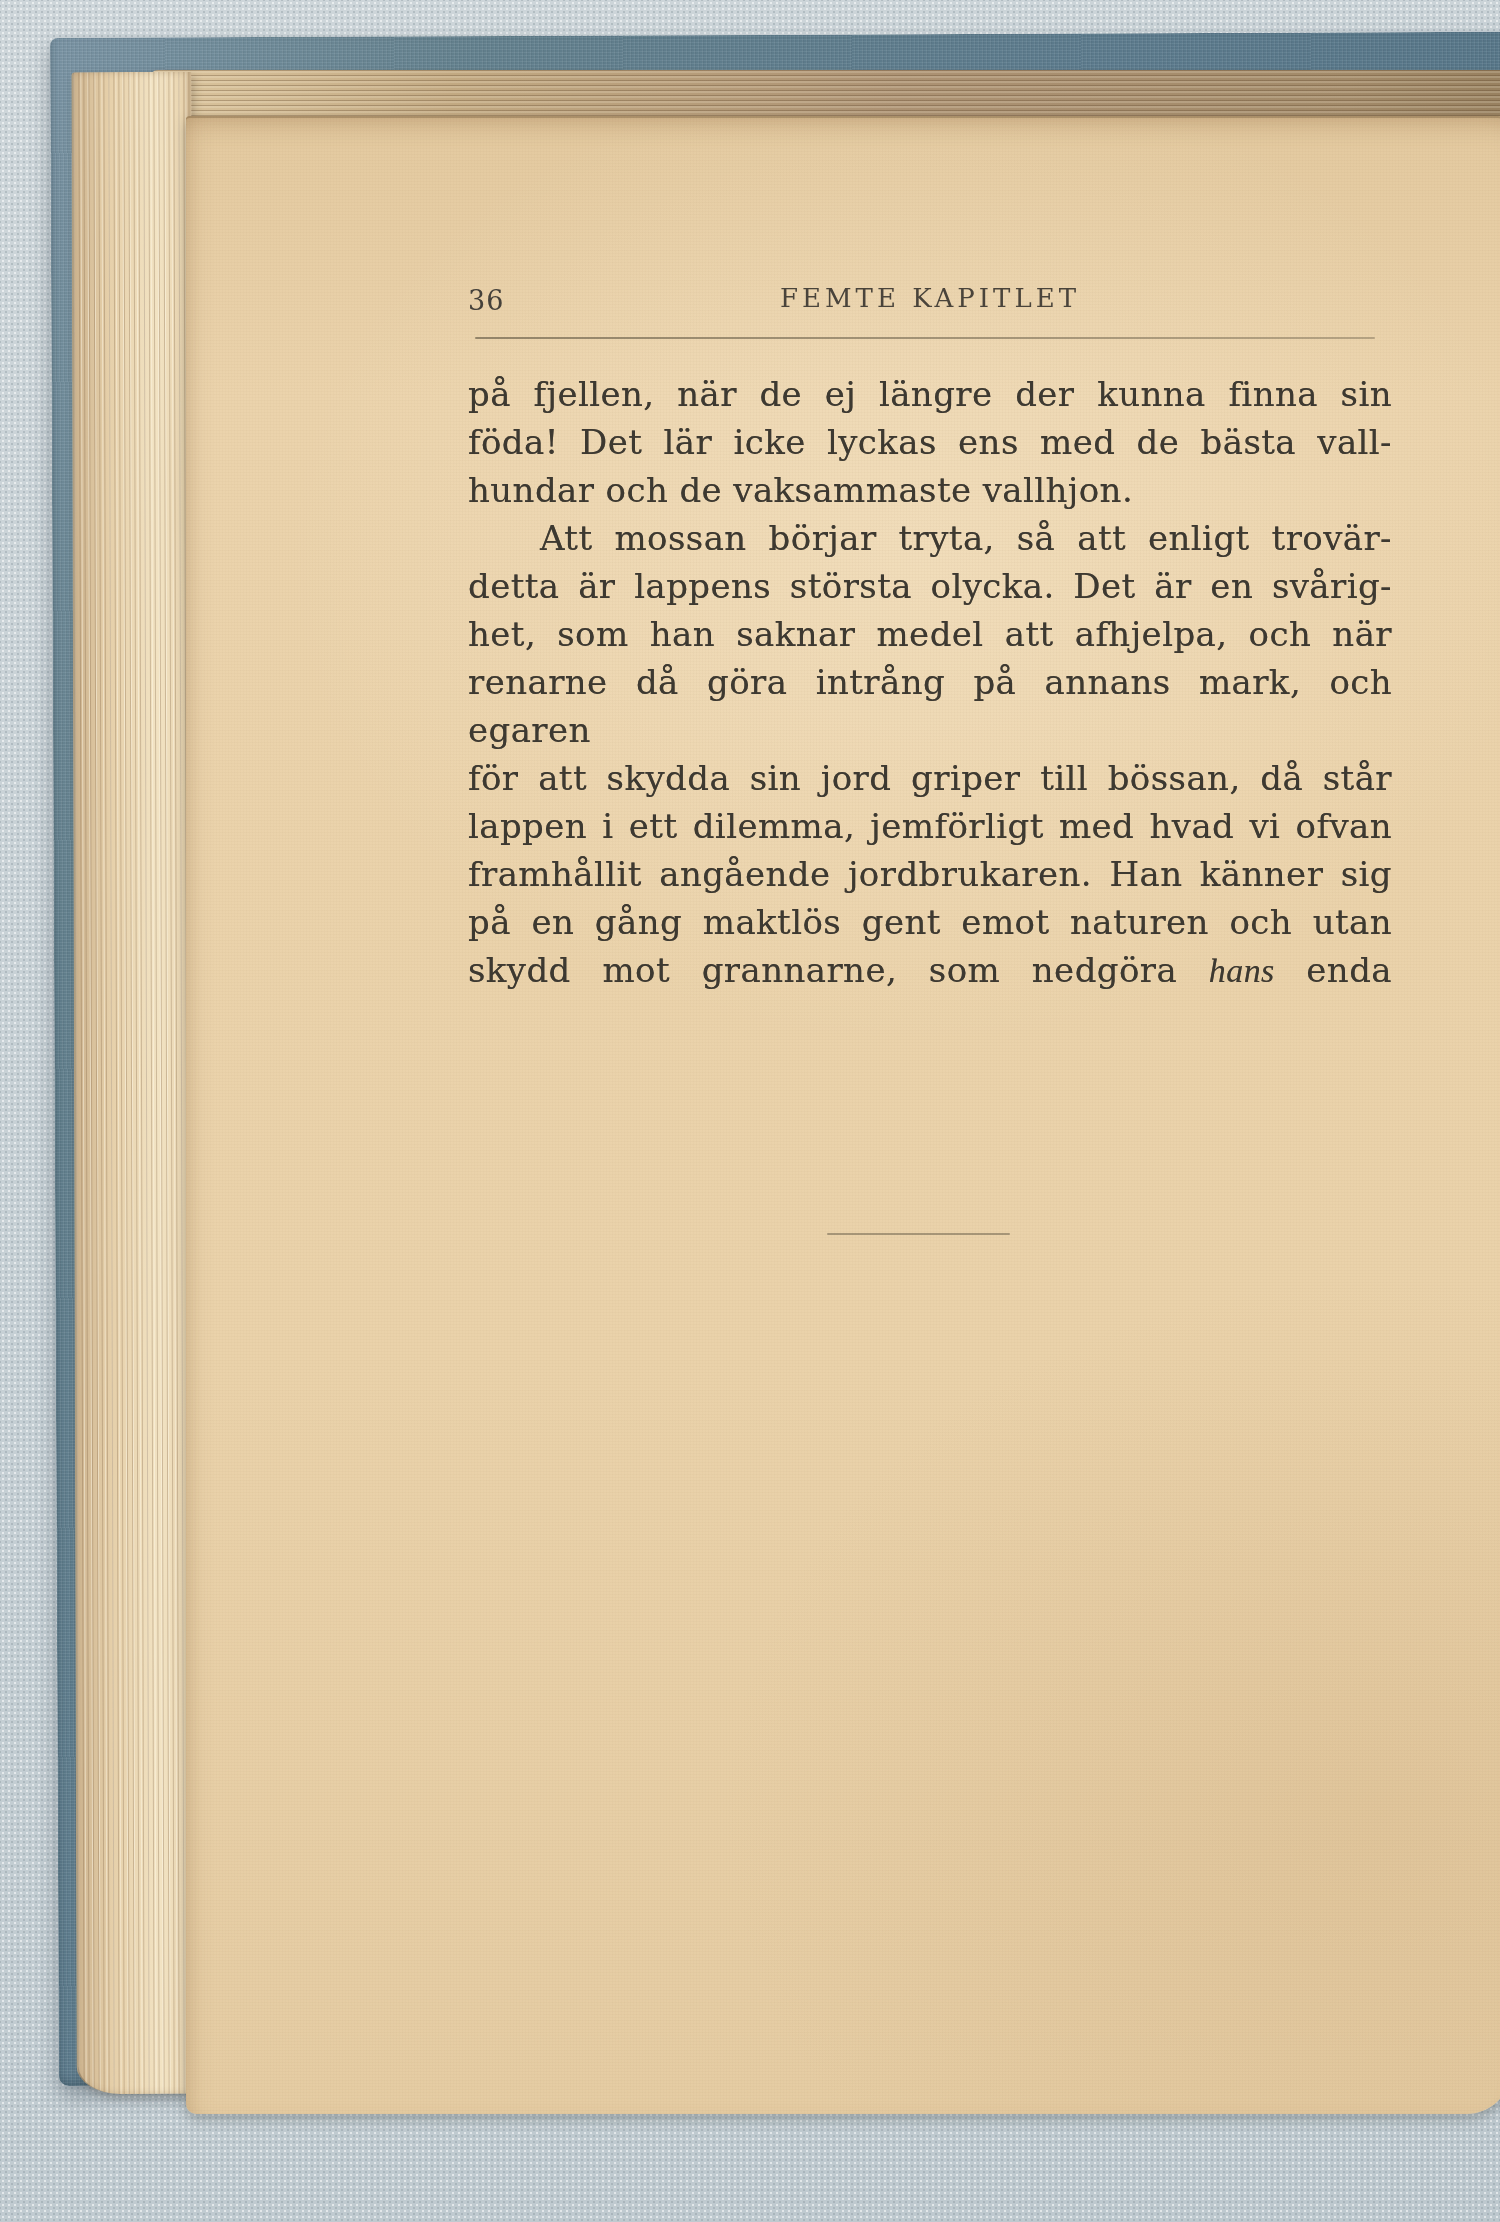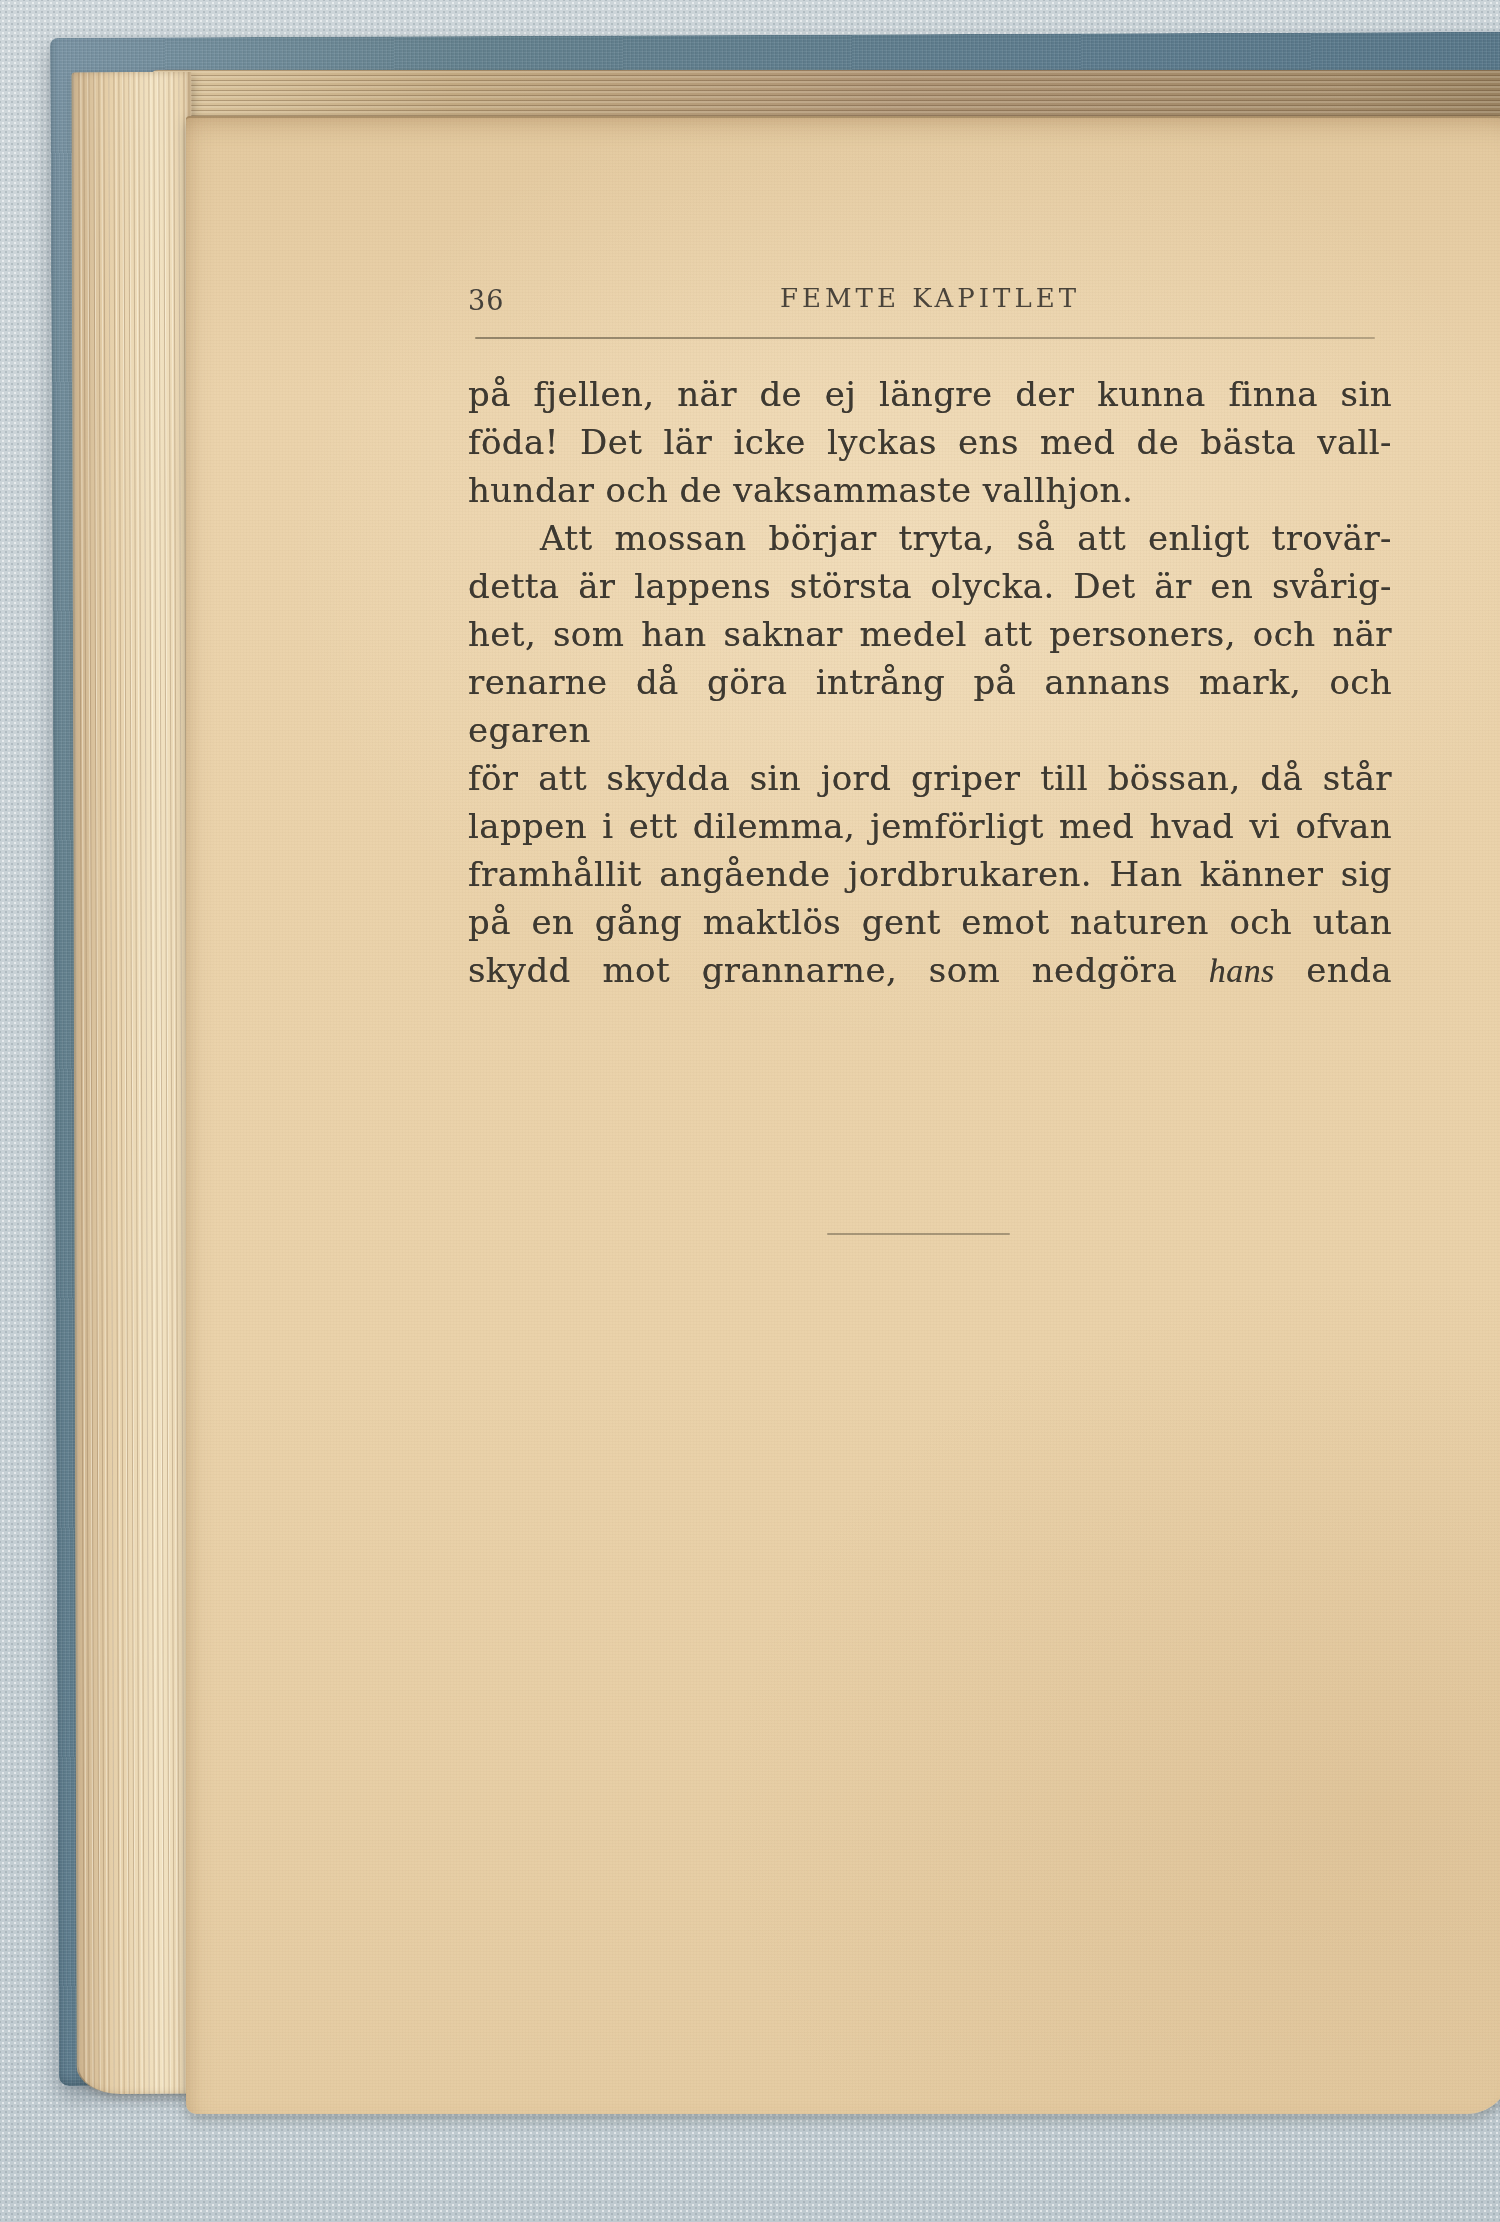--- a/index.html
+++ b/index.html
@@ -148,21 +148,21 @@
       <span class="pagenum">36</span>
       <span class="running">FEMTE KAPITLET</span>
     </div>
     <div class="rule"></div>
     <div class="body-text">
         <div class="line j"><span>på fjellen, när de ej längre der kunna finna sin</span></div>
         <div class="line j"><span>föda! Det lär icke lyckas ens med de bästa vall-</span></div>
         <div class="line"><span>hundar och de vaksammaste vallhjon.</span></div>
         <div class="line j ind"><span>Att mossan börjar tryta, så att enligt trovär-</span></div>
         <div class="line j"><span>detta är lappens största olycka. Det är en svårig-</span></div>
-        <div class="line j"><span>het, som han saknar medel att personers, och när</span></div>
+        <div class="line j"><span>het, som han saknar medel att afhjelpa, och när</span></div>
         <div class="line j"><span>renarne då göra intrång på annans mark, och egaren</span></div>
         <div class="line j"><span>för att skydda sin jord griper till bössan, då står</span></div>
         <div class="line j"><span>lappen i ett dilemma, jemförligt med hvad vi ofvan</span></div>
         <div class="line j"><span>framhållit angående jordbrukaren. Han känner sig</span></div>
         <div class="line j"><span>på en gång maktlös gent emot naturen och utan</span></div>
         <div class="line j"><span>skydd mot grannarne, som nedgöra </span><em>hans</em><span> enda</span></div>
       </div>
     <div class="divider"></div>
   </div>
 </div>

